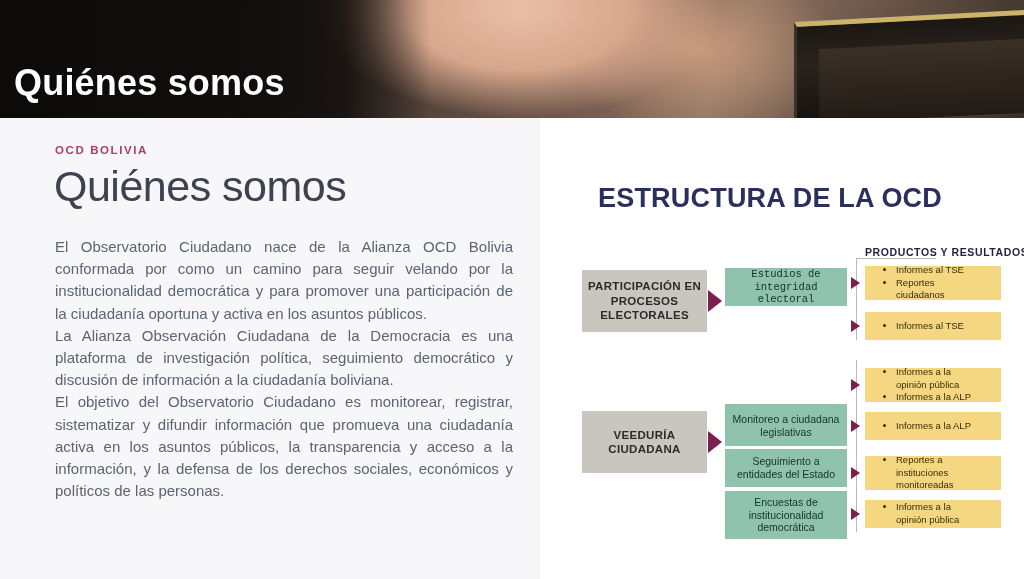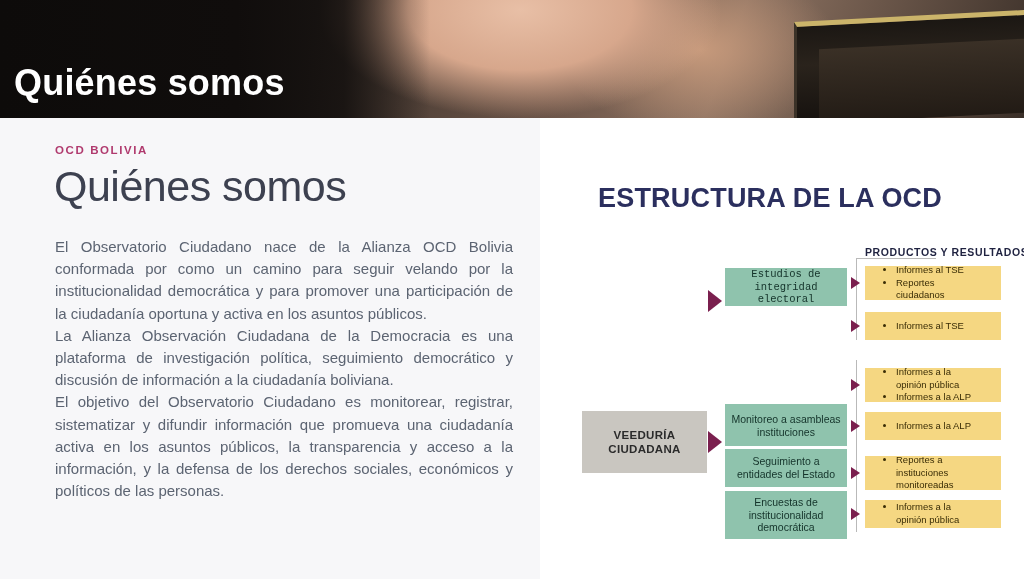--- a/index.html
+++ b/index.html
@@ -238,28 +238,29 @@
   </div>
 
   <div class="right-panel">
     <div class="right-title">ESTRUCTURA DE LA OCD</div>
     <div class="products-head">PRODUCTOS Y RESULTADOS</div>
 
     <div class="conn" id="conn-h-head"></div>
     <div class="conn" id="conn-v-top"></div>
     <div class="conn" id="conn-v-bot"></div>
 
+    <div class="cat-box" id="cat-electoral">PARTICIPACIÓN EN PROCESOS ELECTORALES</div>
     <div class="cat-box" id="cat-veeduria">VEEDURÍA CIUDADANA</div>
 
     <div class="arrow-big" id="arr-big-1"></div>
     <div class="arrow-big" id="arr-big-2"></div>
 
     <div class="proc-box" id="proc-1">Estudios de integridad electoral</div>
     <div class="proc-box" id="proc-3">Veeduría a procesos de selección de altos cargos</div>
-    <div class="proc-box" id="proc-4">Monitoreo a asambleas instituciones</div>
+    <div class="proc-box" id="proc-4">Monitoreo a ciudadana legislativas</div>
     <div class="proc-box" id="proc-5">Seguimiento a entidades del Estado</div>
     <div class="proc-box" id="proc-6">Encuestas de institucionalidad democrática</div>
 
     <div class="arrow-small" id="arr-s-1"></div>
     <div class="arrow-small" id="arr-s-2"></div>
     <div class="arrow-small" id="arr-s-3"></div>
     <div class="arrow-small" id="arr-s-4"></div>
     <div class="arrow-small" id="arr-s-5"></div>
     <div class="arrow-small" id="arr-s-6"></div>
 

